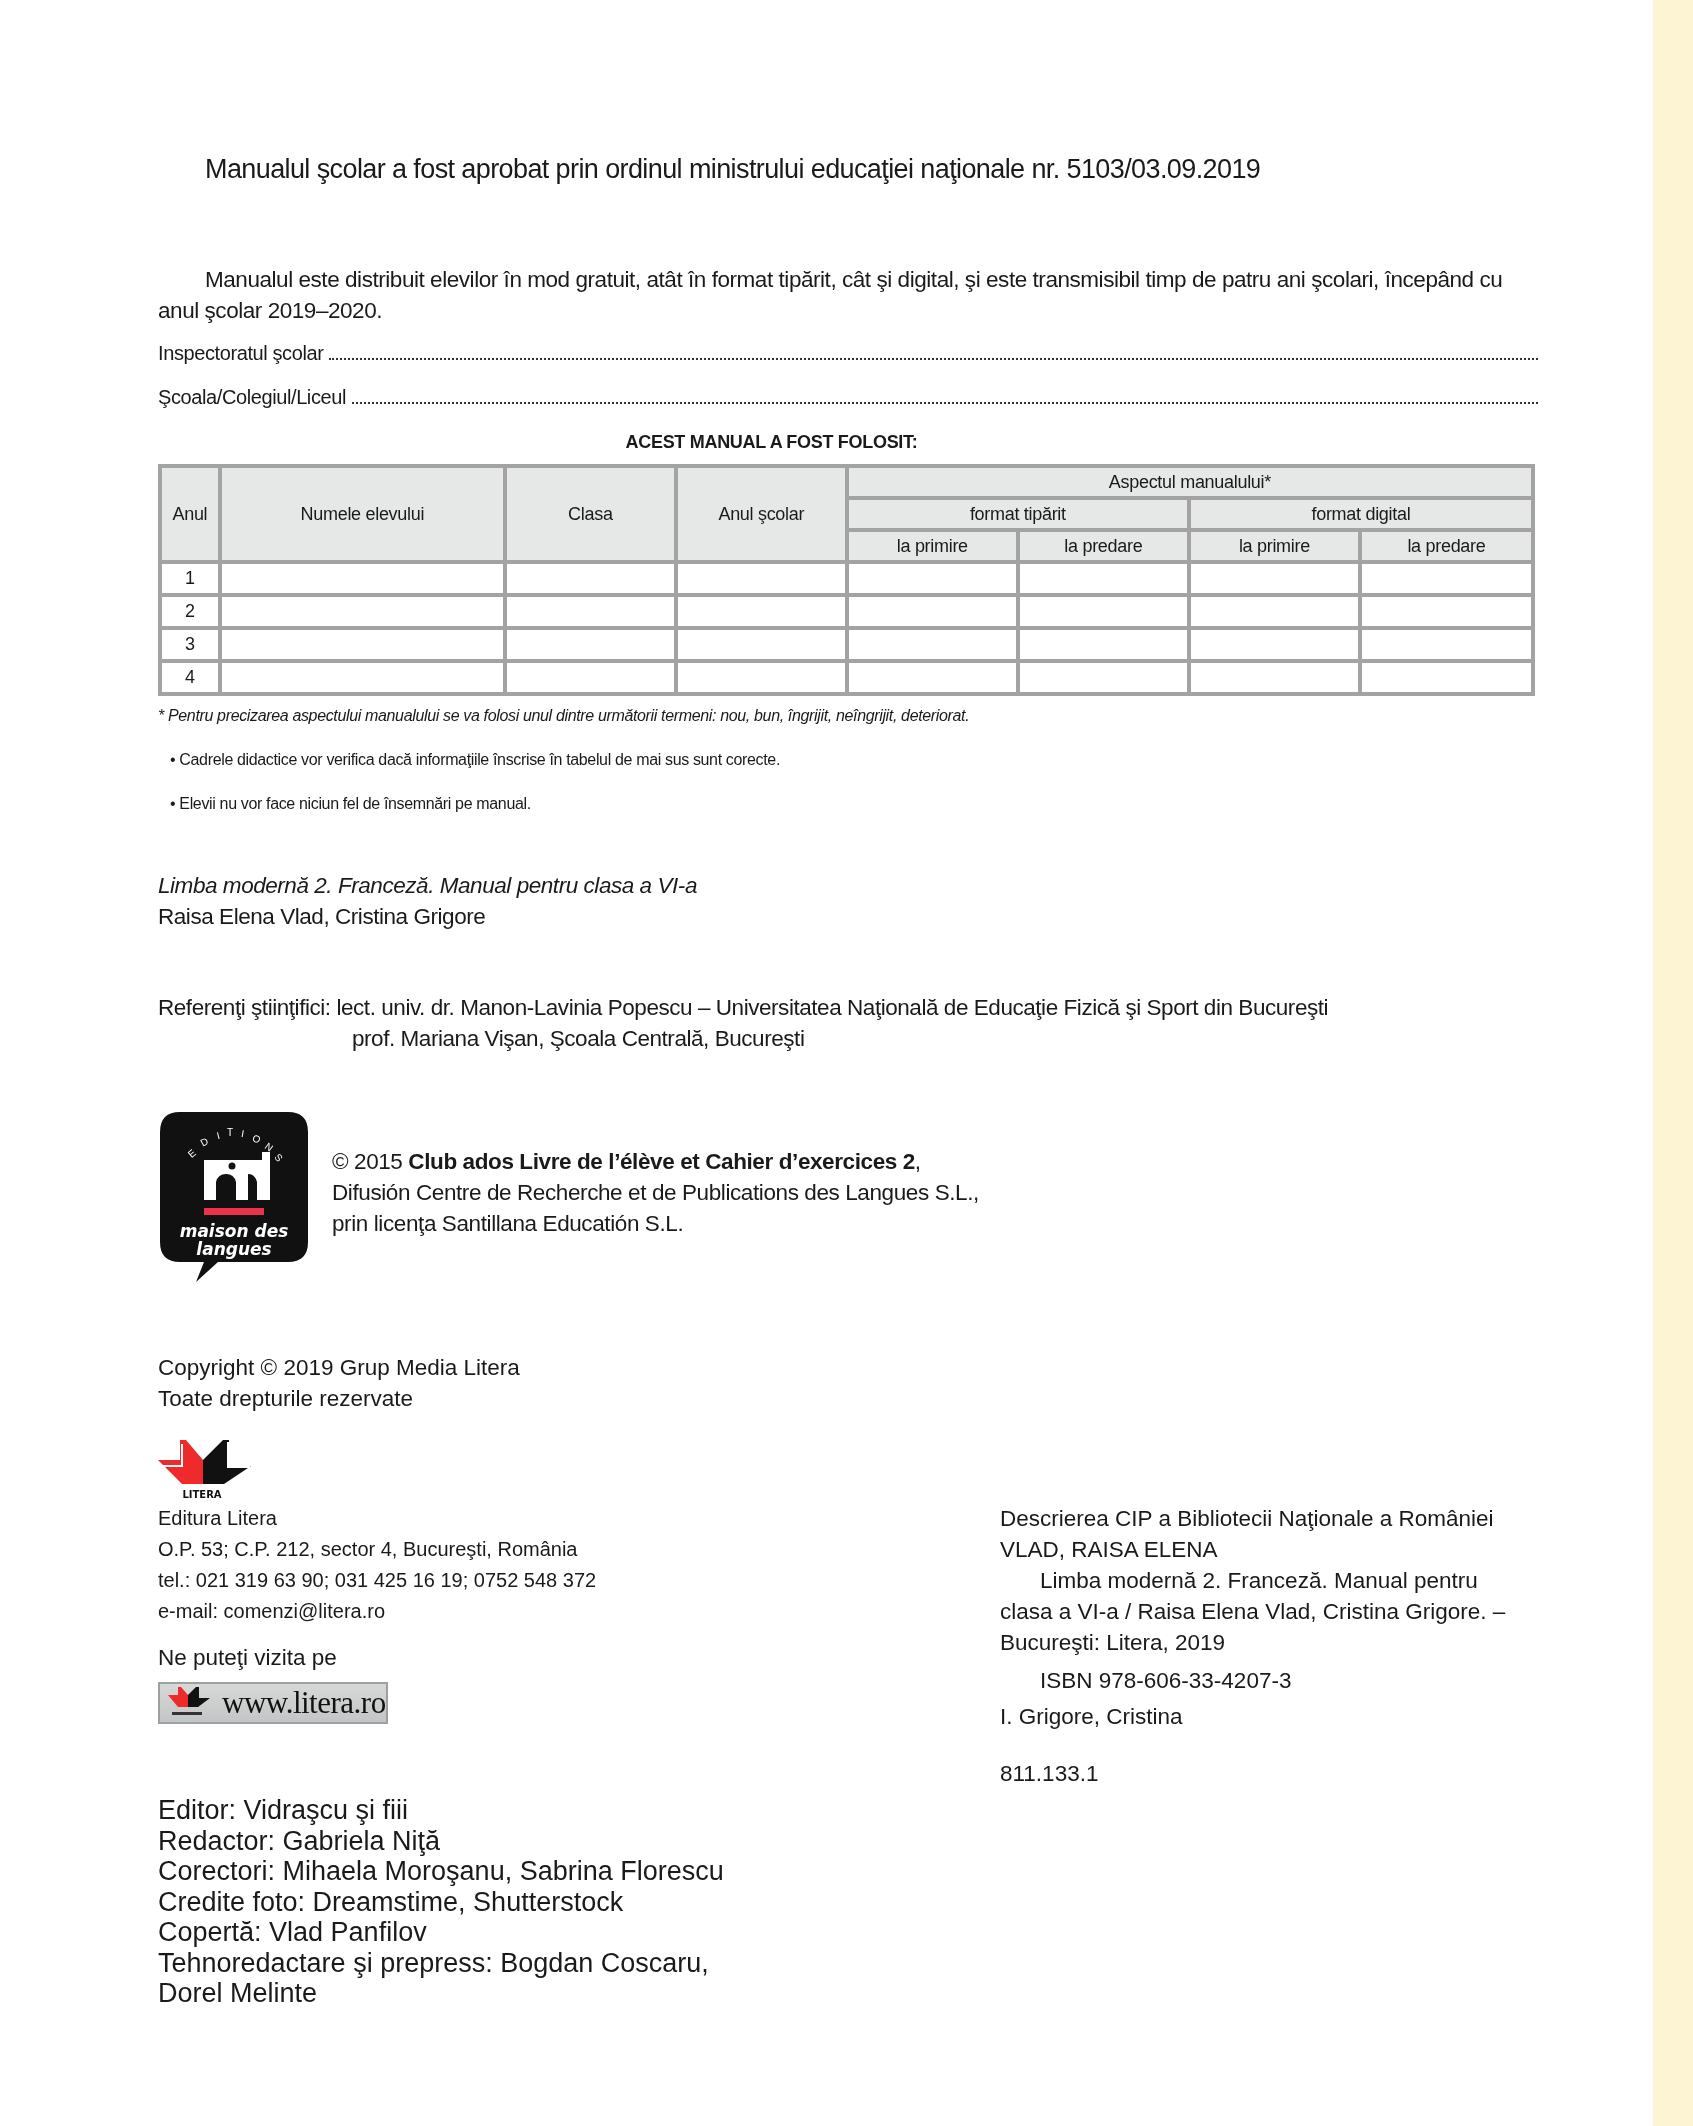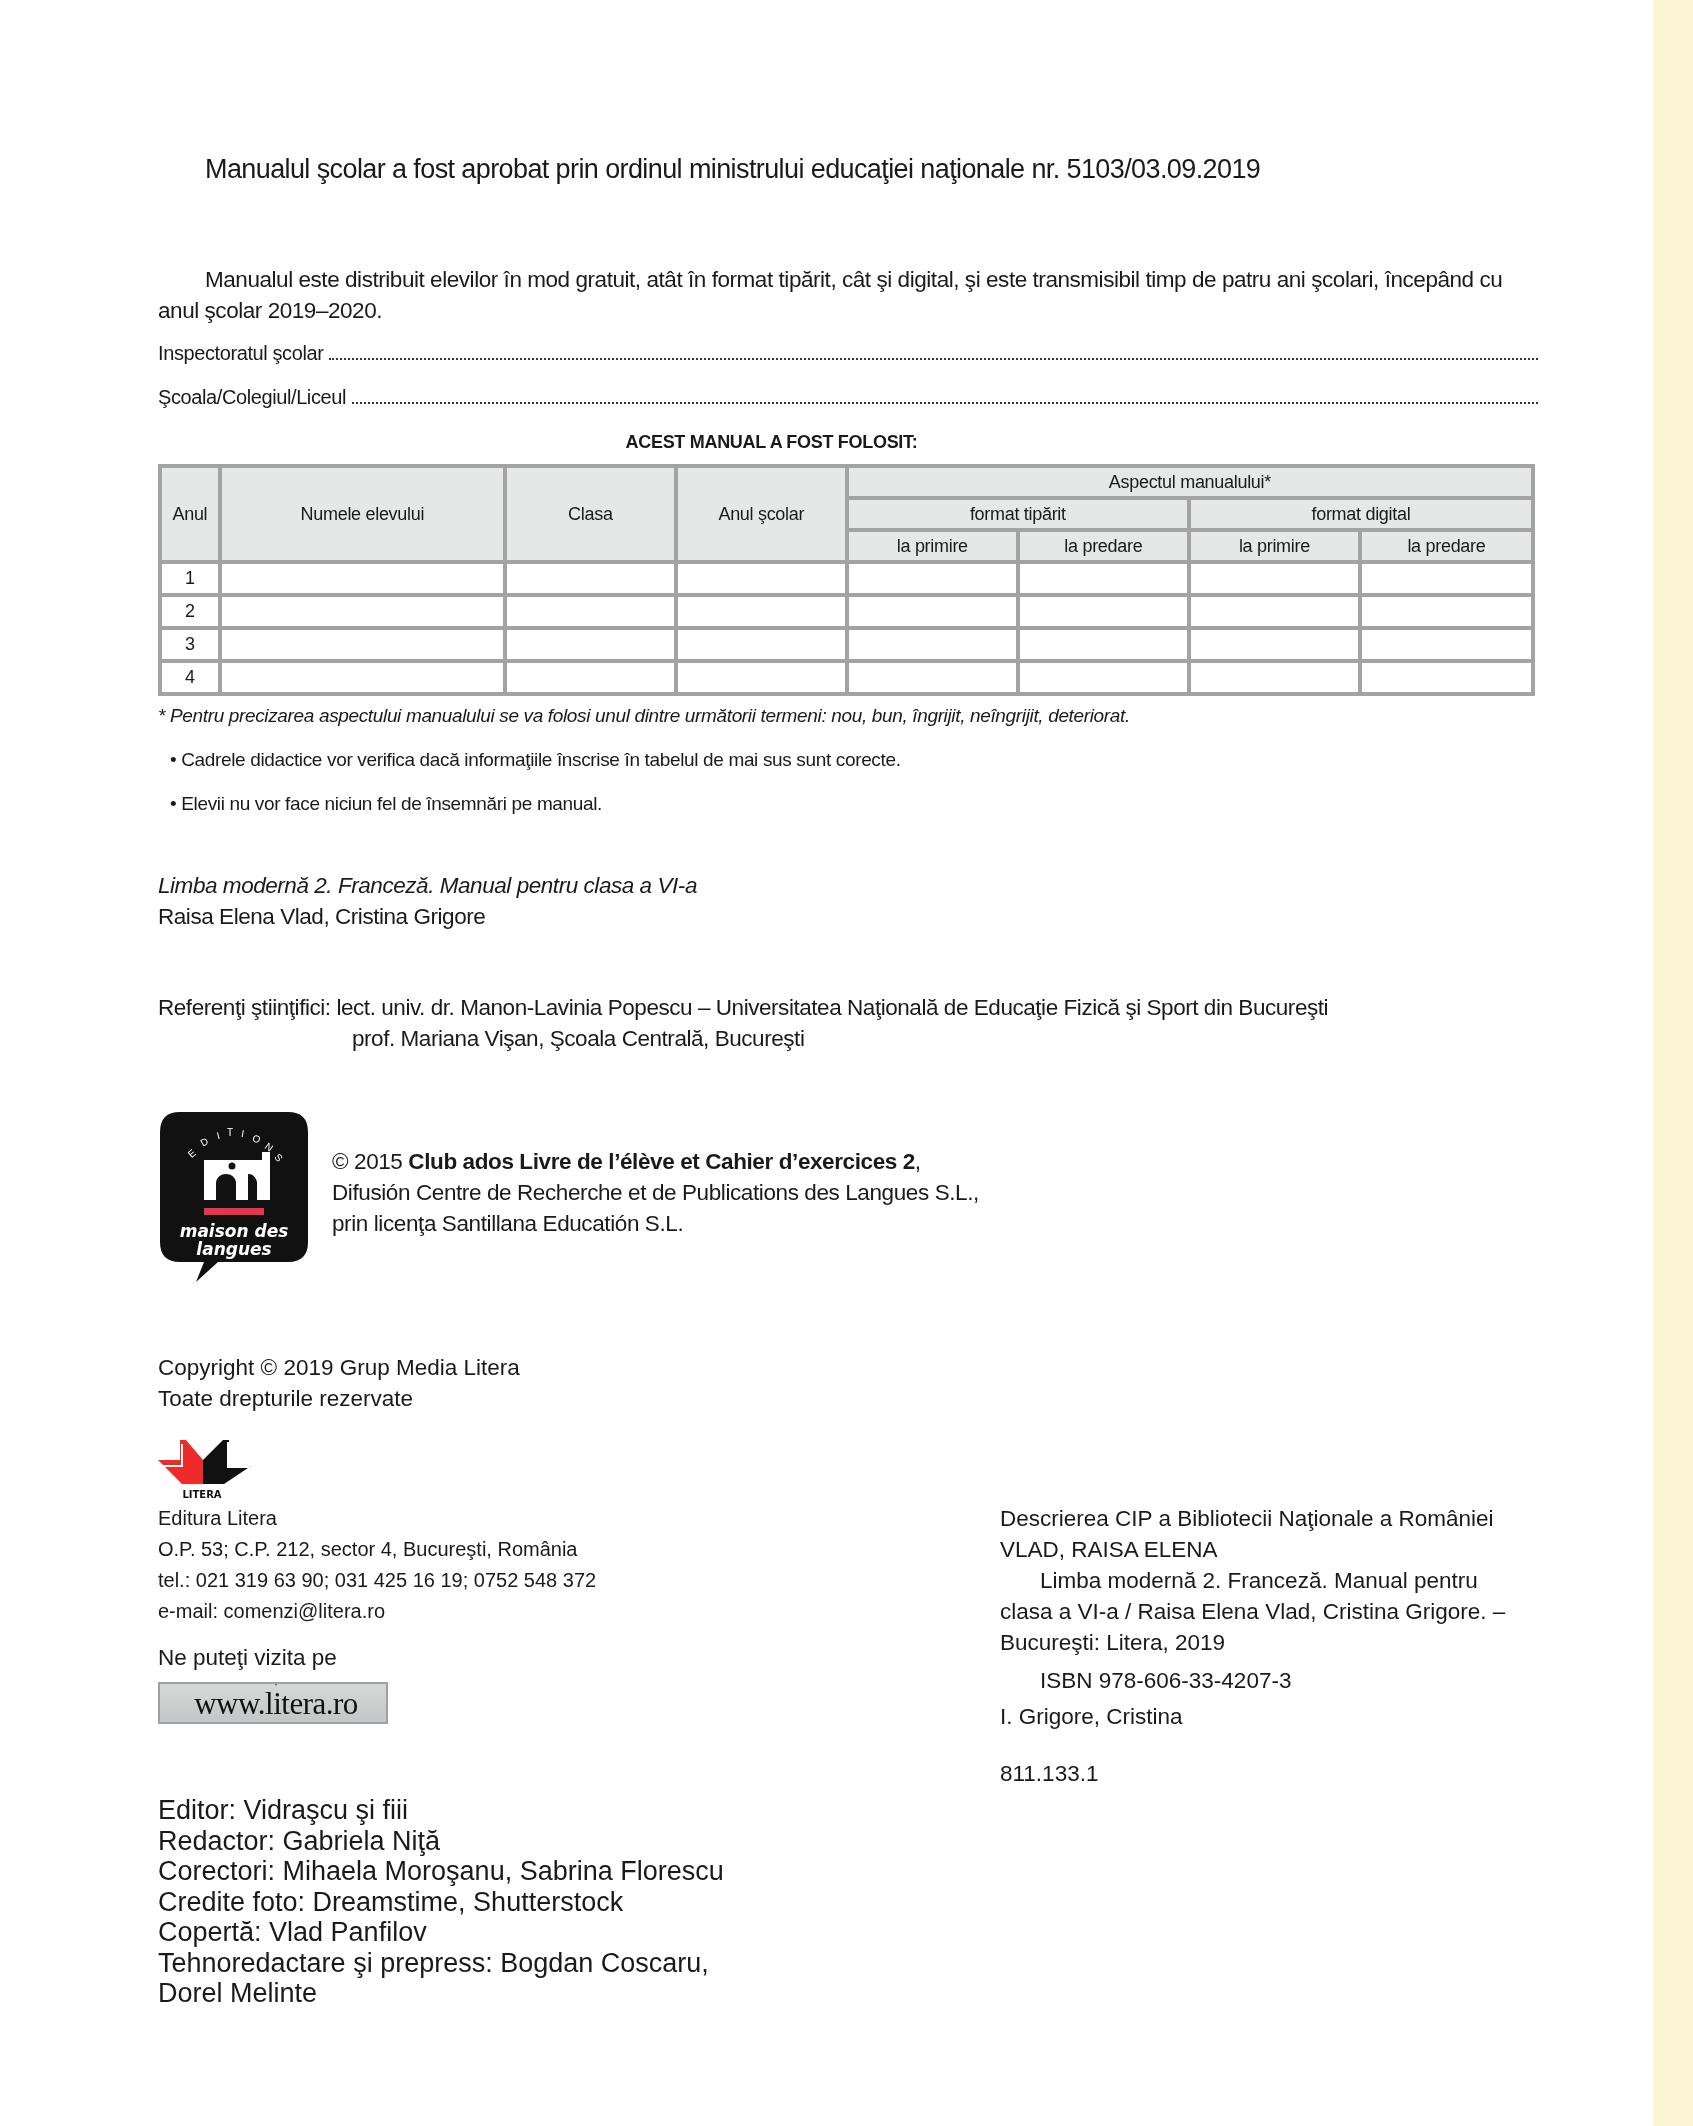--- a/index.html
+++ b/index.html
@@ -13,35 +13,35 @@
   .fill-line { left:158px; width:1380px; font-size:20px; display:flex; align-items:flex-end; letter-spacing:-0.4px; }
   .fill-line .lbl { white-space:nowrap; }
   .fill-line .dots { flex:1; border-bottom:2px dotted #333; margin-left:6px; margin-bottom:5px; height:1px; }
   .tbl-title { left:0; width:1693px; top:432px; text-align:center; padding-left:0; }
   .tbl-title span { display:inline-block; margin-left:-150px; font-size:18px; font-weight:bold; letter-spacing:-0.3px; }
   table.usage { position:absolute; left:158px; top:464px; width:1377px; border-collapse:collapse; font-size:18px; letter-spacing:-0.3px; }
   table.usage th, table.usage td { border:4px solid #a3a3a3; text-align:center; font-weight:normal; padding:0; }
   table.usage thead th { background:#e6e8e8; height:28px; }
   table.usage tbody td { height:29px; }
   table.usage td.num { width:56px; }
-  .notes { left:158px; top:702px; font-size:19px; line-height:28px; letter-spacing:-0.35px; }
+  .notes { left:158px; top:702px; font-size:16px; line-height:28px; letter-spacing:-0.35px; }
   .notes .star { font-style:italic; }
   .notes .bullet { padding-left:12px;margin-top:16px; }
   .book { left:158px; top:870px; font-size:22.5px; line-height:31px; letter-spacing:-0.45px; }
   .book .title { font-style:italic; }
   .refs { left:158px; top:992px; font-size:22.5px; line-height:31px; letter-spacing:-0.45px; white-space:nowrap; }
   .refs .second { padding-left:194px; }
   .mdl-logo { left:160px; top:1112px; width:148px; height:170px; }
   .mdl-text { left:332px; top:1146px; font-size:22.5px; line-height:31px; letter-spacing:-0.4px; white-space:nowrap; }
   .copyright { left:158px; top:1352px; font-size:22.5px; line-height:31px; }
   .litera-logo { left:158px; top:1440px; width:95px; height:60px; }
   .editura { left:158px; top:1503px; font-size:20px; line-height:31px; }
   .visit { left:158px; top:1645px; font-size:22.5px; }
   .web-badge { left:158px; top:1682px; width:230px; height:42px; background:linear-gradient(#d7d9d9,#c3c6c6);
-               border:2px solid #9ea1a1; box-sizing:border-box; display:flex; align-items:center;flex-direction:column; }
+               border:2px solid #9ea1a1; box-sizing:border-box; display:flex; align-items:center; }
   .web-badge .url { font-family:"Liberation Serif", serif; font-size:31px; color:#111; margin-left:6px; letter-spacing:-0.5px; }
   .cip { left:1000px; top:1503px; font-size:22.5px; line-height:31px; width:520px; }
   .cip .ind { padding-left:40px; }
   .credits { left:158px; top:1795px; font-size:27px; line-height:30.5px; }
 </style>
 </head>
 <body>
 
 <div class="strip"></div>
 

